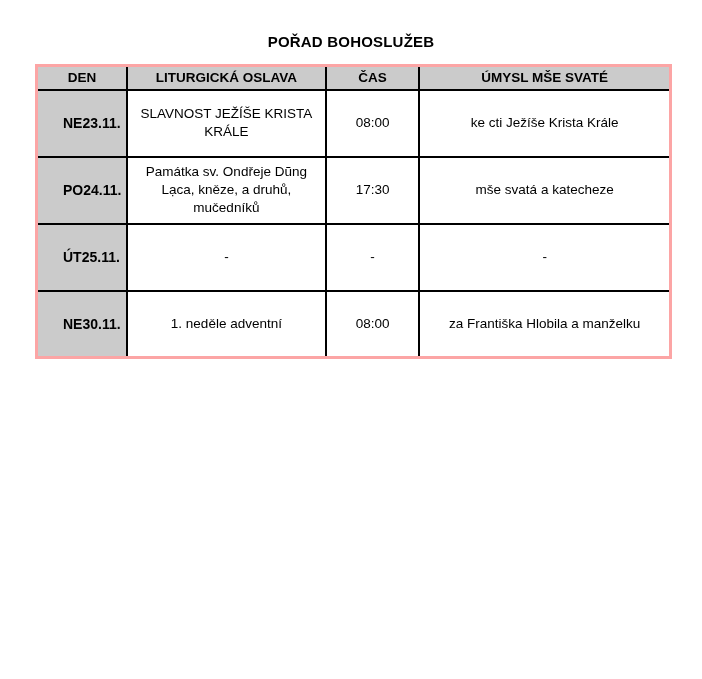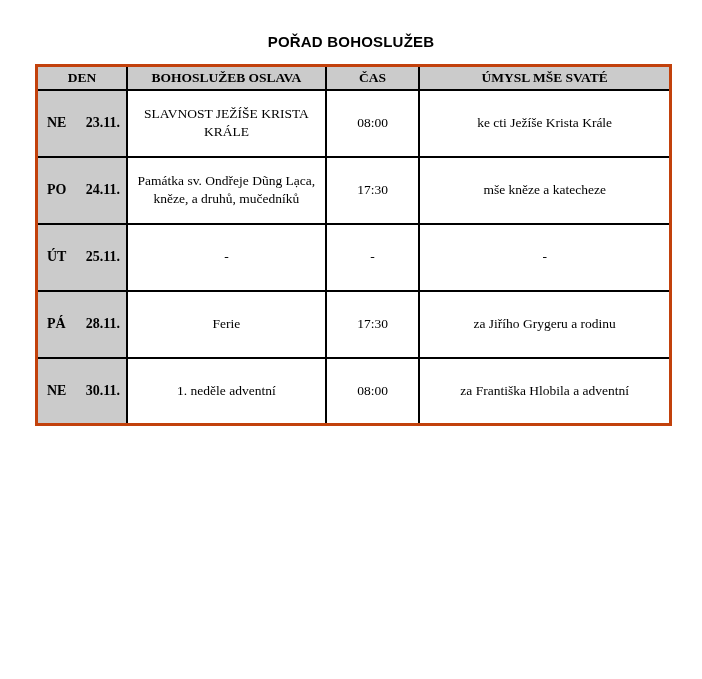--- a/index.html
+++ b/index.html
@@ -30,22 +30,21 @@
   .doc-daterange {
     font-size: 13.5px;
     font-weight: normal;
     margin-top: 2px;
   }
   table.schedule {
     border-collapse: collapse;
     table-layout: fixed;
     margin: 12px 0 0 35px;
     width: 637px;
-    border: 3px solid #c2410c;
-    font-family: Liberation Serif, serif;
+    border: 3px solid #fca5a5;
   }
   .schedule th, .schedule td {
     border: 2px solid #000000;
     vertical-align: middle;
     text-align: center;
     padding: 2px 6px;
     font-size: 13.5px;
     line-height: 1.35;
     overflow: hidden;
   }
@@ -54,21 +53,21 @@
     font-weight: bold;
     height: 20px;
     padding: 1px 2px;
     font-size: 13.5px;
   }
   .schedule tbody tr { height: 67px; }
   .schedule td.day-cell {
     background: #cbcbcb;
     font-weight: bold;
     font-size: 14px;
-    padding: 0 6px 0 9px;
+    padding: 0 6px 0 25px;
   }
   .day-cell .day-wrap {
     display: flex;
     justify-content: space-between;
     align-items: center;
   }
   tr.page-break-top td {
     border-top: 4px solid #7d7d7d;
   }
   .col-day { width: 90px; }
@@ -88,21 +87,21 @@
   <table class="schedule">
     <colgroup>
       <col class="col-day">
       <col class="col-celebration">
       <col class="col-time">
       <col class="col-intention">
     </colgroup>
     <thead>
       <tr>
         <th>DEN</th>
-        <th>BOHOSLUŽEB OSLAVA</th>
+        <th>LITURGICKÁ OSLAVA</th>
         <th>ČAS</th>
         <th>ÚMYSL MŠE SVATÉ</th>
       </tr>
     </thead>
     <tbody>
       <tr>
         <td class="day-cell">
             <span class="day-wrap">
               <span>NE</span>
               <span>23.11.</span>
@@ -114,51 +113,40 @@
       </tr>
       <tr>
         <td class="day-cell">
             <span class="day-wrap">
               <span>PO</span>
               <span>24.11.</span>
             </span>
           </td>
         <td>Památka sv. Ondřeje Dũng Lạca, kněze, a druhů, mučedníků</td>
         <td>17:30</td>
-        <td>mše kněze a katecheze</td>
+        <td>mše svatá a katecheze</td>
       </tr>
       <tr>
         <td class="day-cell">
             <span class="day-wrap">
               <span>ÚT</span>
               <span>25.11.</span>
             </span>
           </td>
         <td>-</td>
         <td>-</td>
         <td>-</td>
       </tr>
       <tr>
         <td class="day-cell">
             <span class="day-wrap">
-              <span>PÁ</span>
-              <span>28.11.</span>
-            </span>
-          </td>
-        <td>Ferie</td>
-        <td>17:30</td>
-        <td>za Jiřího Grygeru a rodinu</td>
-      </tr>
-      <tr>
-        <td class="day-cell">
-            <span class="day-wrap">
               <span>NE</span>
               <span>30.11.</span>
             </span>
           </td>
         <td>1. neděle adventní</td>
         <td>08:00</td>
-        <td>za Františka Hlobila a adventní</td>
+        <td>za Františka Hlobila a manželku</td>
       </tr>
     </tbody>
   </table>
 
 </div>
 
 </body></html>

